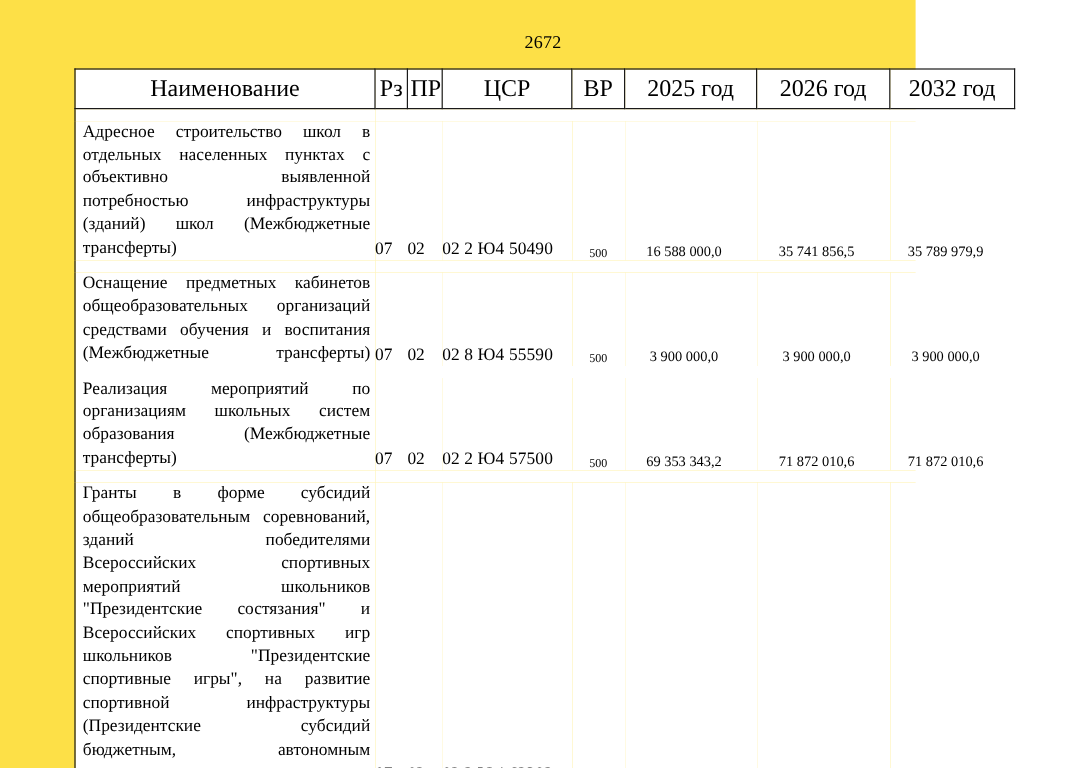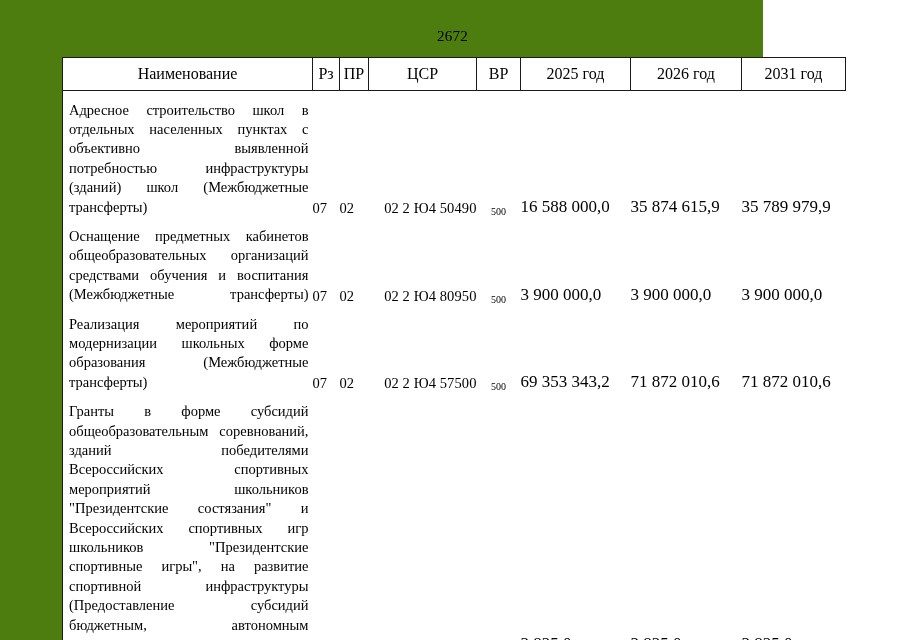--- a/index.html
+++ b/index.html
@@ -13,21 +13,21 @@
     font-family: "Liberation Serif", "DejaVu Serif", serif;
     color: #000000;
     overflow: hidden;
     position: relative;
   }
 
   .page {
     position: relative;
     width: 763px;
     height: 640px;
-    background: #4d7c0f;
+    background: #fde047;
   }
 
   
   .page-number {
     position: absolute;
     top: 28px;
     left: 0;
     width: 905px;
     text-align: center;
     font-size: 15px;
@@ -54,21 +54,21 @@
   .doc-table col.c-y2    { width: 111px; }
   .doc-table col.c-y3    { width: 104px; }
 
   
   thead th {
     border-top: 1.1px solid #1a1a1a;
     border-bottom: 1.1px solid #1a1a1a;
     border-left: 1.1px solid #1a1a1a;
     border-right: 1.1px solid #1a1a1a;
     font-weight: normal;
-    font-size: 16px;
+    font-size: 20px;
     text-align: center;
     vertical-align: middle;
     height: 32px;
     padding: 0 2px;
     background: #ffffff;
   }
 
   
   tbody td {
     border: none;
@@ -91,33 +91,33 @@
     text-align: center;
   }
 
   tbody td.cell-code {
     text-align: left;
     font-size: 14.5px;
     white-space: nowrap;
     padding-bottom: 0;
   }
   tbody td.cell-csr {
-    text-align: right;
+    text-align: left;
     font-size: 14.5px;
     white-space: nowrap;
     letter-spacing: 0.1px;
   }
   tbody td.cell-vr {
     text-align: center;
     font-size: 10px;
     white-space: nowrap;
   }
   tbody td.cell-num {
-    text-align: left;
-    font-size: 17px;
+    text-align: center;
+    font-size: 12px;
     white-space: nowrap;
     padding-right: 11px;
   }
 
   tbody tr { height: auto; }
 
   .row-gap { height: 10px; }
   .row-gap td { border: none; padding: 0; }
   .row-gap td.cell-name { border-left: 1.1px solid #1a1a1a; }
 
@@ -143,21 +143,21 @@
     </colgroup>
     <thead>
       <tr>
         <th>Наименование</th>
         <th>Рз</th>
         <th>ПР</th>
         <th>ЦСР</th>
         <th>ВР</th>
         <th>2025 год</th>
         <th>2026 год</th>
-        <th>2031 год</th>
+        <th>2032 год</th>
       </tr>
     </thead>
     <tbody>
 
       <tr class="row-gap">
         <td class="cell-name"></td>
         <td colspan="7"></td>
       </tr>
 
       <tr>
@@ -167,54 +167,54 @@
           <span class="nm">объективно выявленной</span>
           <span class="nm">потребностью инфраструктуры</span>
           <span class="nm">(зданий) школ (Межбюджетные</span>
           <span class="nm line-last">трансферты)</span>
         </td>
         <td class="cell-code">07</td>
         <td class="cell-code">02</td>
         <td class="cell-csr">02 2 Ю4 50490</td>
         <td class="cell-vr">500</td>
         <td class="cell-num">16 588 000,0</td>
-        <td class="cell-num">35 874 615,9</td>
+        <td class="cell-num">35 741 856,5</td>
         <td class="cell-num">35 789 979,9</td>
       </tr>
 
       <tr class="row-gap">
         <td class="cell-name"></td>
         <td colspan="7"></td>
       </tr>
 
       <tr>
         <td class="cell-name">
           <span class="nm">Оснащение предметных кабинетов</span>
           <span class="nm">общеобразовательных организаций</span>
           <span class="nm">средствами обучения и воспитания</span>
           <span class="nm line-last">(Межбюджетные трансферты)</span>
         </td>
         <td class="cell-code">07</td>
         <td class="cell-code">02</td>
-        <td class="cell-csr">02 2 Ю4 80950</td>
+        <td class="cell-csr">02 8 Ю4 55590</td>
         <td class="cell-vr">500</td>
         <td class="cell-num">3 900 000,0</td>
         <td class="cell-num">3 900 000,0</td>
         <td class="cell-num">3 900 000,0</td>
       </tr>
 
       <tr class="row-gap">
         <td class="cell-name"></td>
         <td colspan="7"></td>
       </tr>
 
       <tr>
         <td class="cell-name">
           <span class="nm">Реализация мероприятий по</span>
-          <span class="nm">модернизации школьных форме</span>
+          <span class="nm">организациям школьных систем</span>
           <span class="nm">образования (Межбюджетные</span>
           <span class="nm line-last">трансферты)</span>
         </td>
         <td class="cell-code">07</td>
         <td class="cell-code">02</td>
         <td class="cell-csr">02 2 Ю4 57500</td>
         <td class="cell-vr">500</td>
         <td class="cell-num">69 353 343,2</td>
         <td class="cell-num">71 872 010,6</td>
         <td class="cell-num">71 872 010,6</td>
@@ -230,21 +230,21 @@
           <span class="nm">Гранты в форме субсидий</span>
           <span class="nm">общеобразовательным соревнований,</span>
           <span class="nm">зданий победителями</span>
           <span class="nm">Всероссийских спортивных</span>
           <span class="nm">мероприятий школьников</span>
           <span class="nm">"Президентские состязания" и</span>
           <span class="nm">Всероссийских спортивных игр</span>
           <span class="nm">школьников "Президентские</span>
           <span class="nm">спортивные игры", на развитие</span>
           <span class="nm">спортивной инфраструктуры</span>
-          <span class="nm">(Предоставление субсидий</span>
+          <span class="nm">(Президентские субсидий</span>
           <span class="nm">бюджетным, автономным</span>
           <span class="nm">учреждениям и иным</span>
         </td>
         <td class="cell-code">07</td>
         <td class="cell-code">02</td>
         <td class="cell-csr">02 2 Ю4 62382</td>
         <td class="cell-vr">600</td>
         <td class="cell-num">3 825,0</td>
         <td class="cell-num">3 825,0</td>
         <td class="cell-num">3 825,0</td>

